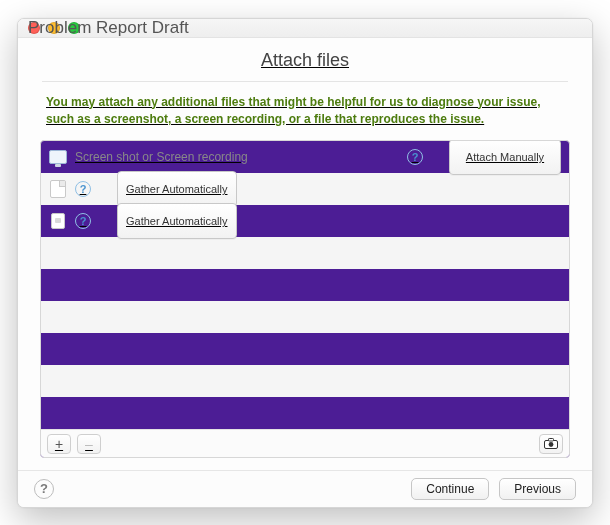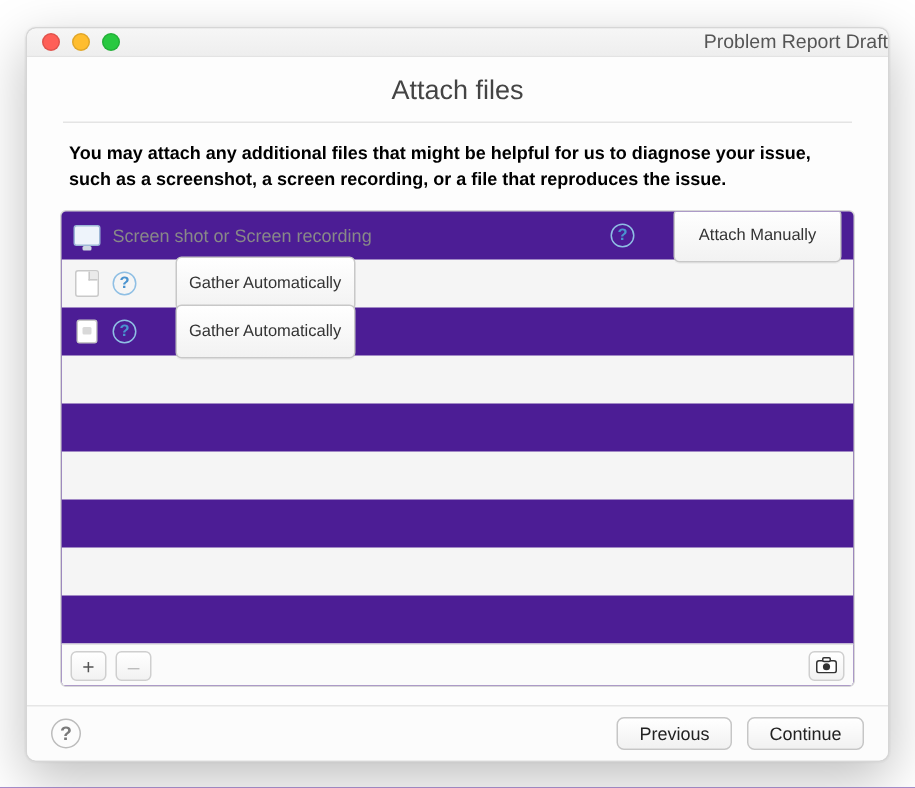--- a/index.html
+++ b/index.html
@@ -39,48 +39,49 @@
 }
 .dot {
   width: 12px; height: 12px; border-radius: 50%;
   box-shadow: inset 0 0 0 1px rgba(0,0,0,0.12);
 }
 .dot.red { background: #ff5f57; }
 .dot.yellow { background: #ffbd2e; }
 .dot.green { background: #28c940; }
 .title {
   position: absolute;
-  left: 0; right: 0;
-  text-align: right;
-  font-size: 13px;
+  left: 10px; right: 0;
+  text-align: left;
+  font-size: 17px;
   color: #555;
   pointer-events: none;
 }
 .content {
   flex: 1;
   padding: 10px 22px 0 22px;
   display: flex;
   flex-direction: column;
+  text-decoration: underline;
 }
 .page-title {
   text-align: center;
   font-size: 18px;
   font-weight: 400;
   color: #444;
   padding: 2px 0 10px 0;
 }
 .rule {
   height: 1px;
   background: #e4e4e4;
   margin: 0 2px;
 }
 .instructions {
   font-size: 12px;
   font-weight: 600;
-  color: #000000;
+  color: #4d7c0f;
   line-height: 1.45;
   padding: 12px 6px 12px 6px;
 }
 .listbox {
   border: 1px solid #d7d7d7;
   border-radius: 4px;
   flex: 1;
   display: flex;
   flex-direction: column;
   overflow: hidden;
@@ -245,17 +246,17 @@
         </div>
       </div>
     </div>
 
     <div style="height:12px"></div>
   </div>
 
   <div class="bottombar">
     <div class="mainhelp">?</div>
     <div class="spacer"></div>
+    <div class="nav-btn">Continue</div>
     <div class="nav-btn">Previous</div>
-    <div class="nav-btn">Continue</div>
   </div>
 
 </div>
 
 </body></html>

